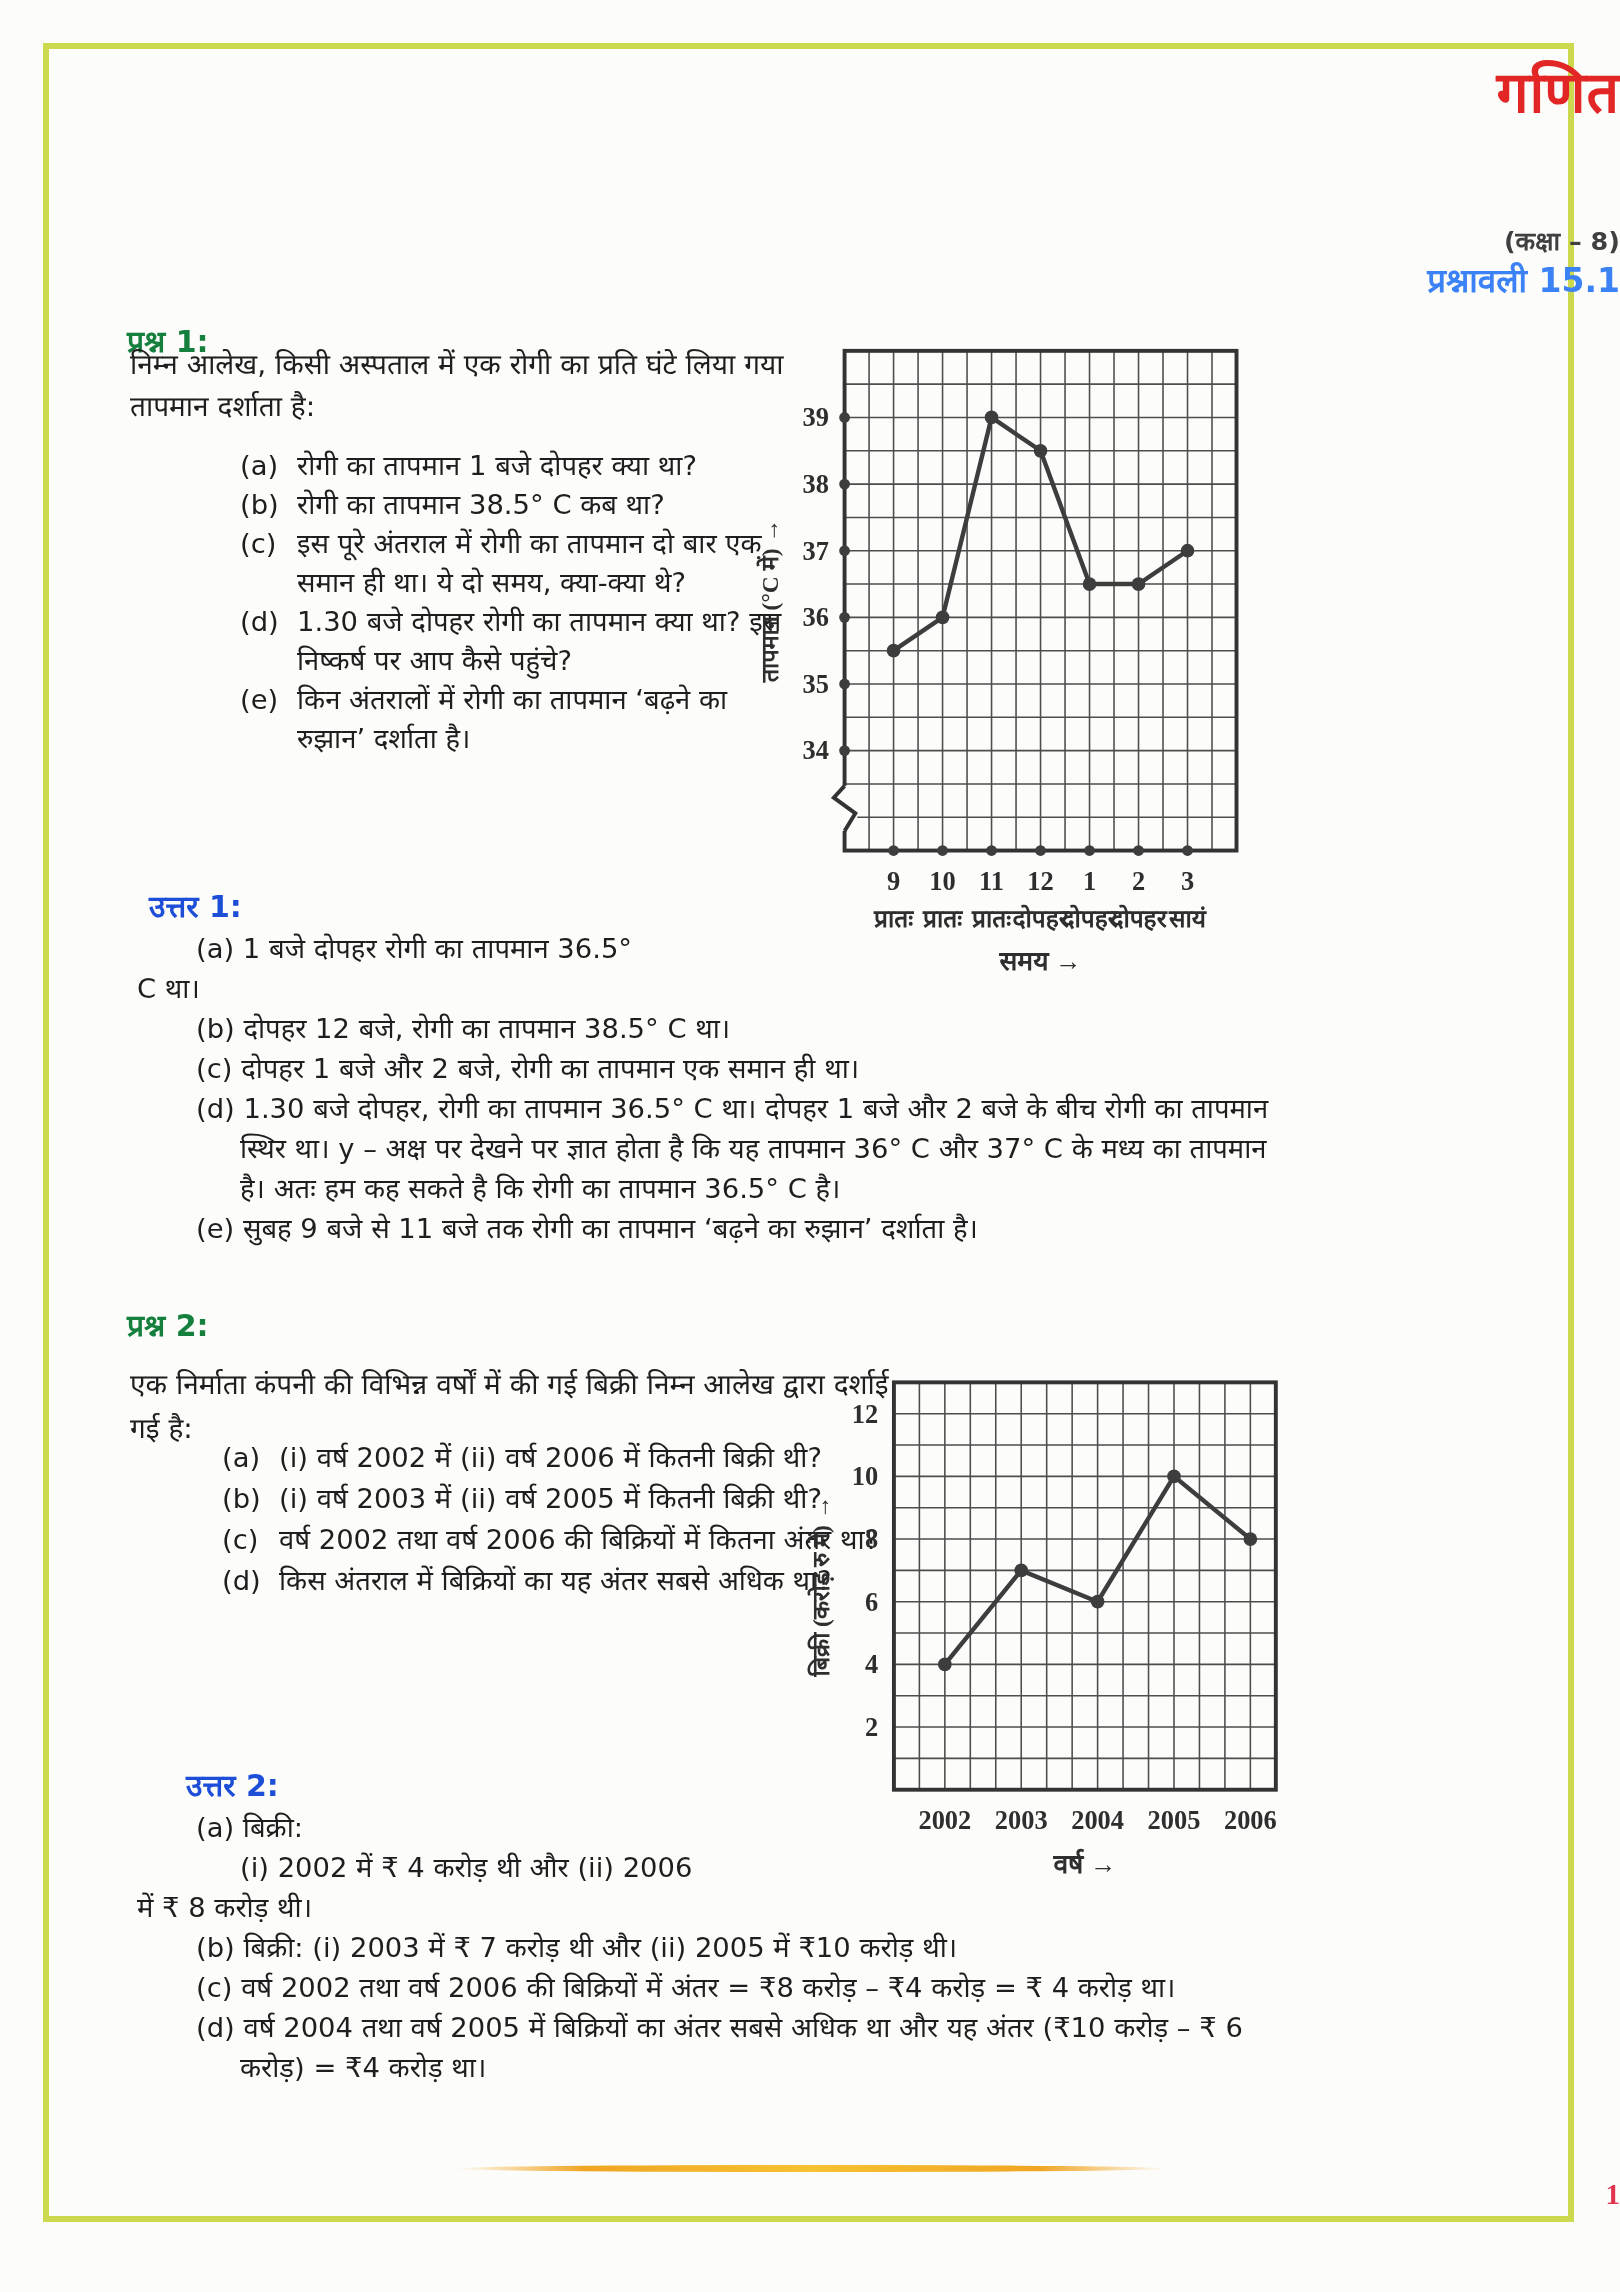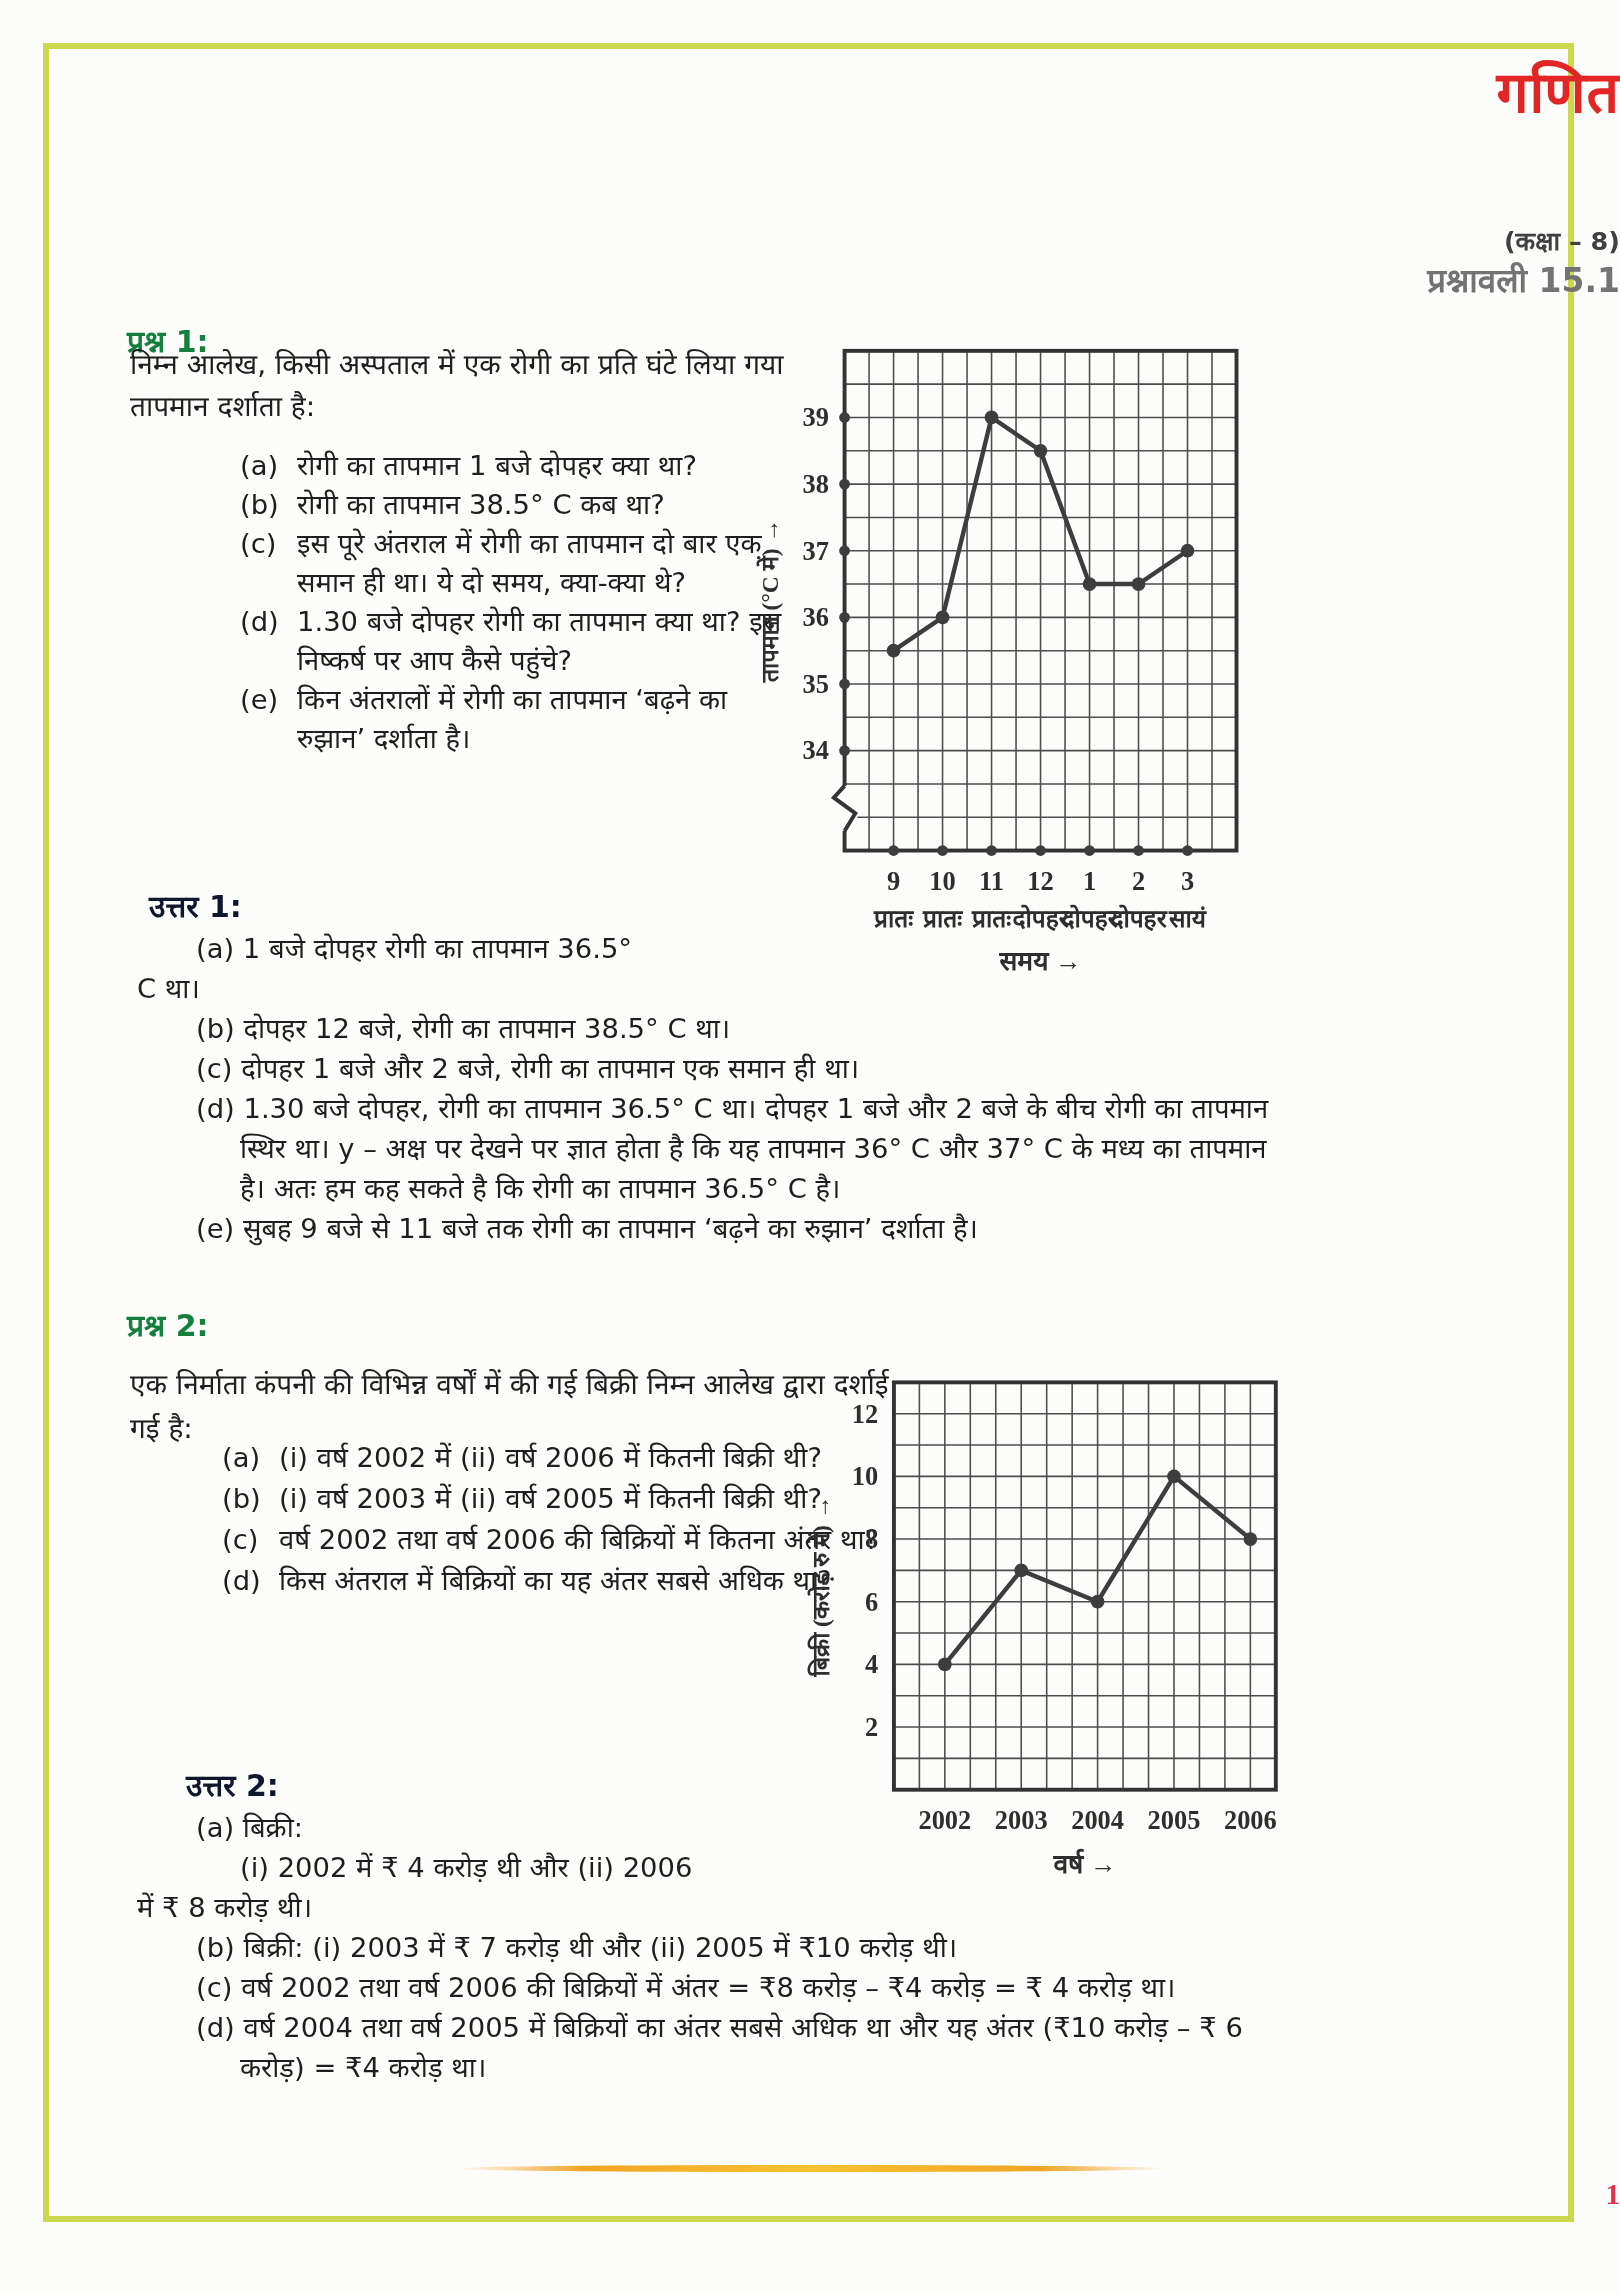--- a/index.html
+++ b/index.html
@@ -4,23 +4,23 @@
 <style>
   html,body{margin:0;padding:0;background:#d9d9d9;}
   .page{position:relative;width:1620px;height:2293px;margin:0 auto;background:#fcfcfa;
         font-family:"DejaVu Sans",sans-serif;color:#1e1e1e;overflow:hidden;}
   .abs{position:absolute;}
   .frame{left:43px;top:43px;width:1519px;height:2167px;border:6.9px solid #ccd84e;}
   .ctr{left:0;width:100%;text-align:right;}
   .title{top:51px;font-size:57px;font-weight:bold;color:#e22626;letter-spacing:1px;}
   .sub{top:182px;font-size:26.5px;font-weight:bold;color:#e9bd2e;text-shadow:1px 1px 0 #d88a6a;}
   .cls{top:223px;font-size:25.5px;font-weight:bold;color:#404040;}
-  .exc{top:257px;font-size:33px;font-weight:bold;color:#737373;}
+  .exc{top:257px;font-size:33px;font-weight:bold;color:#3b82f6;}
   .qhead{color:#15803d;font-size:30px;font-weight:bold;}
-  .ahead{color:#0f172a;font-size:30px;font-weight:bold;}
+  .ahead{color:#1d4ed8;font-size:30px;font-weight:bold;}
   .q1head{left:127px;top:320px;}
   .q1intro{left:130px;top:344px;width:659px;font-size:28px;line-height:42px;}
   .q1list{left:240px;top:446px;width:547px;font-size:27.4px;line-height:39px;}
   .q2head{left:127px;top:1304px;}
   .q2intro{left:130px;top:1347px;width:765px;font-size:28px;line-height:44px;margin-top:16px;}
   .q2list{left:222px;top:1437px;width:676px;font-size:27.4px;line-height:41px;}
   .a1head{left:149px;top:885px;}
   .a1lines{left:137px;top:929px;width:1377px;font-size:27.4px;line-height:40px;}
   .a2head{left:186px;top:1764px;}
   .a2lines{left:137px;top:1808px;width:1377px;font-size:27.4px;line-height:40px;}

